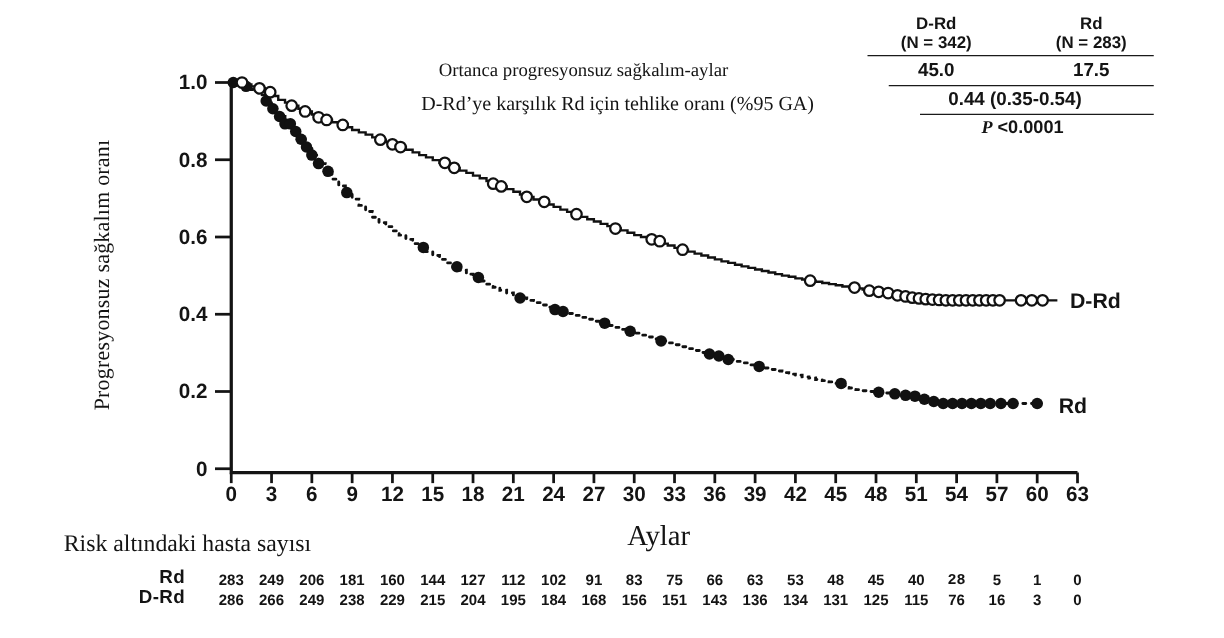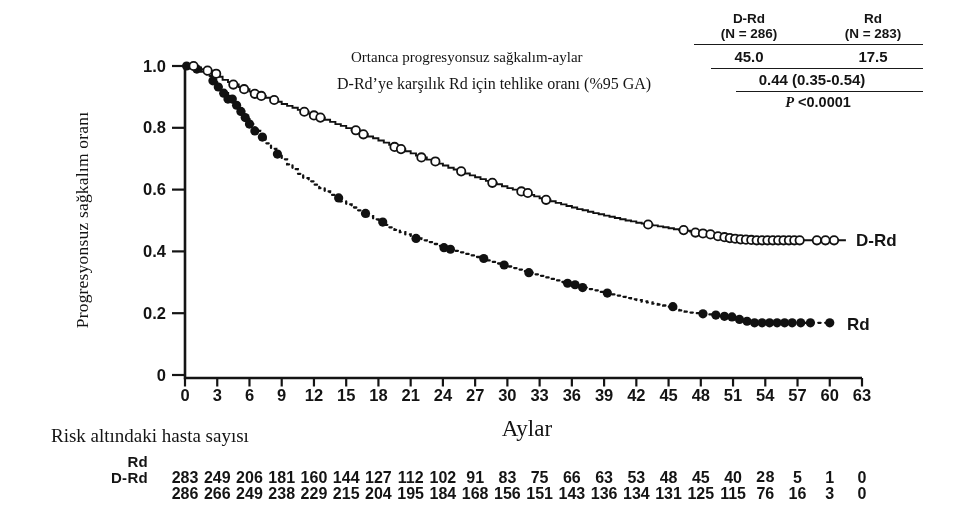--- a/index.html
+++ b/index.html
@@ -18,22 +18,22 @@
   .rule{height:0;border-top:1.6px solid #1a1a1a;}
   #p-row{font-size:14.5px;}
   #p-row .pl{font-family:"Liberation Serif",serif;font-style:italic;font-weight:bold;}
   #drd-label{left:856px;top:231px;font-size:17px;}
   #rd-label{left:847px;top:315px;font-size:17px;}
   #x-title{left:527px;top:416px;font-size:23px;}
   #risk-title{left:51px;top:425px;font-size:19px;white-space:nowrap;}
   .risk-row{position:absolute;left:0;width:979px;height:16px;}
   .risk-label{position:absolute;left:0;top:0;width:148px;text-align:right;
               font-size:15px;font-weight:bold;letter-spacing:.3px;}
-  .risk-count{position:absolute;top:16px;transform:translateX(-50%);
-              font-size:16px;font-weight:bold;}
+  .risk-count{position:absolute;top:4px;transform:translateX(-50%);
+              font-size:12px;font-weight:bold;}
   svg text{fill:#141414;}
 </style>
 </head>
 <body>
 
 <div id="fig">
 
   <div id="y-title" class="abs serif">Progresyonsuz sağkalım oranı</div>
 
   <svg id="plot" class="abs" width="979" height="510" viewBox="0 0 979 510" style="left:0;top:0;">
@@ -185,21 +185,21 @@
       <circle cx="816.8666666666666" cy="240.276" r="4.2" fill="#ffffff" stroke="#111111" stroke-width="1.8"></circle>
       <circle cx="825.463492063492" cy="240.276" r="4.2" fill="#ffffff" stroke="#111111" stroke-width="1.8"></circle>
       <circle cx="834.0603174603174" cy="240.276" r="4.2" fill="#ffffff" stroke="#111111" stroke-width="1.8"></circle>
     </svg>
 
   <div id="ann-median" class="abs serif">Ortanca progresyonsuz sağkalım-aylar</div>
   <div id="ann-hr" class="abs serif">D-Rd’ye karşılık Rd için tehlike oranı (%95 GA)</div>
 
   <div>
     <div class="abs stat-h b ctr" style="left:749px;top:11px;">D-Rd</div>
-    <div class="abs stat-h b ctr" style="left:749px;top:26px;">(N = 286)</div>
+    <div class="abs stat-h b ctr" style="left:749px;top:26px;">(N = 342)</div>
     <div class="abs stat-h b ctr" style="left:873px;top:11px;">Rd</div>
     <div class="abs stat-h b ctr" style="left:873px;top:26px;">(N = 283)</div>
 
     <div class="abs rule" style="left:694px;top:44px;width:229px;"></div>
 
     <div class="abs stat-v b ctr" style="left:749px;top:49px;">45.0</div>
     <div class="abs stat-v b ctr" style="left:873px;top:49px;">17.5</div>
 
     <div class="abs rule" style="left:711px;top:68px;width:212px;"></div>
 

